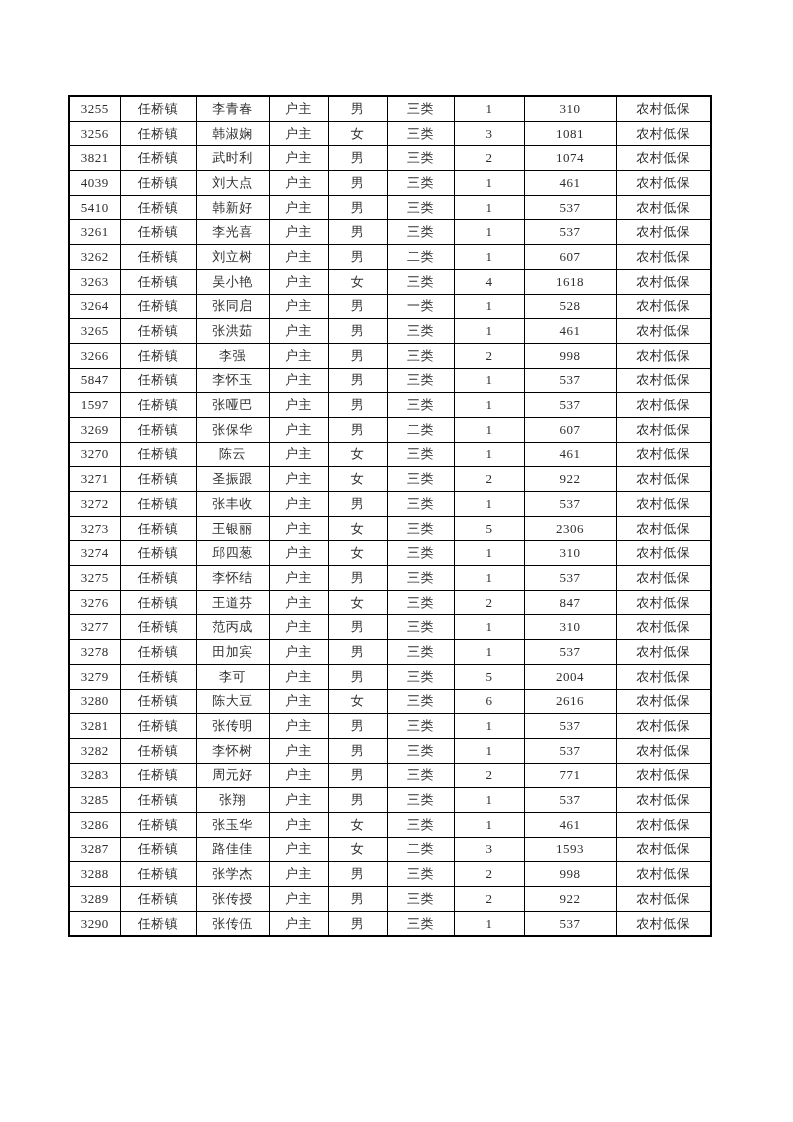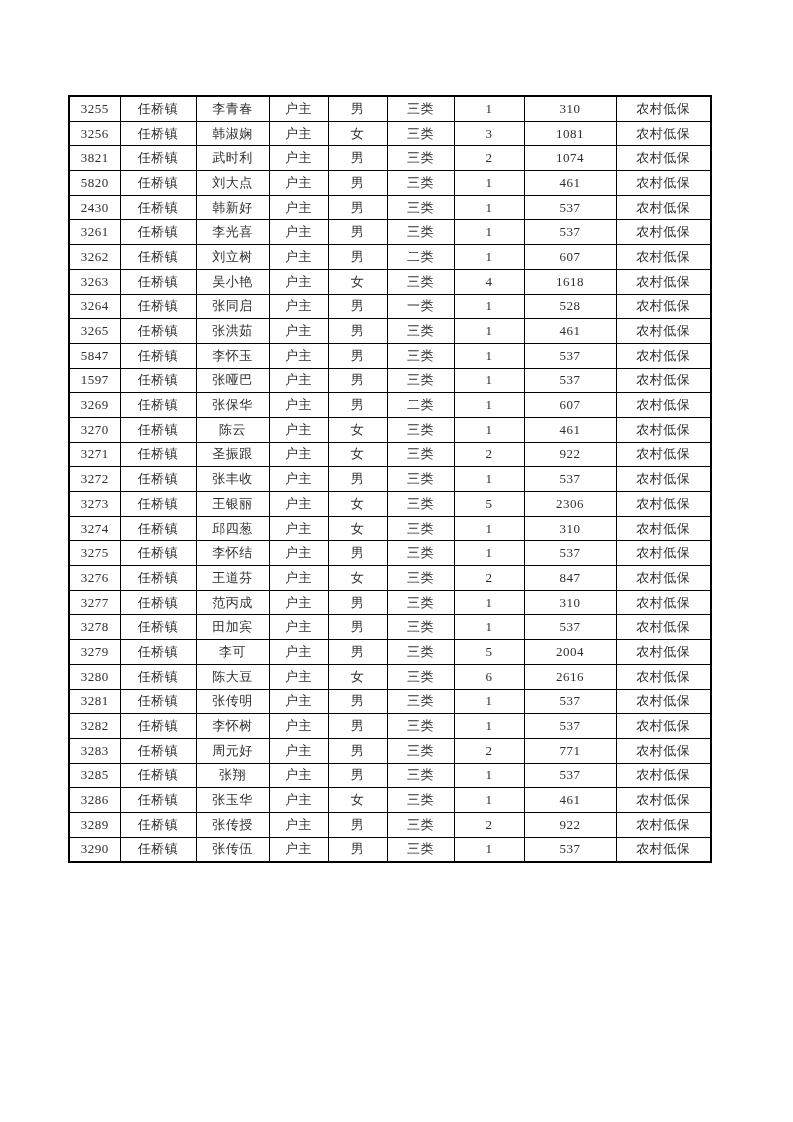--- a/index.html
+++ b/index.html
@@ -91,32 +91,32 @@
           <td>任桥镇</td>
           <td>武时利</td>
           <td>户主</td>
           <td>男</td>
           <td>三类</td>
           <td>2</td>
           <td>1074</td>
           <td>农村低保</td>
         </tr>
         <tr>
-          <td>5820</td>
+          <td>4039</td>
           <td>任桥镇</td>
           <td>刘大点</td>
           <td>户主</td>
           <td>男</td>
           <td>三类</td>
           <td>1</td>
           <td>461</td>
           <td>农村低保</td>
         </tr>
         <tr>
-          <td>2430</td>
+          <td>5410</td>
           <td>任桥镇</td>
           <td>韩新好</td>
           <td>户主</td>
           <td>男</td>
           <td>三类</td>
           <td>1</td>
           <td>537</td>
           <td>农村低保</td>
         </tr>
         <tr>
@@ -168,20 +168,31 @@
           <td>任桥镇</td>
           <td>张洪茹</td>
           <td>户主</td>
           <td>男</td>
           <td>三类</td>
           <td>1</td>
           <td>461</td>
           <td>农村低保</td>
         </tr>
         <tr>
+          <td>3266</td>
+          <td>任桥镇</td>
+          <td>李强</td>
+          <td>户主</td>
+          <td>男</td>
+          <td>三类</td>
+          <td>2</td>
+          <td>998</td>
+          <td>农村低保</td>
+        </tr>
+        <tr>
           <td>5847</td>
           <td>任桥镇</td>
           <td>李怀玉</td>
           <td>户主</td>
           <td>男</td>
           <td>三类</td>
           <td>1</td>
           <td>537</td>
           <td>农村低保</td>
         </tr>
@@ -374,20 +385,42 @@
         </tr>
         <tr>
           <td>3286</td>
           <td>任桥镇</td>
           <td>张玉华</td>
           <td>户主</td>
           <td>女</td>
           <td>三类</td>
           <td>1</td>
           <td>461</td>
+          <td>农村低保</td>
+        </tr>
+        <tr>
+          <td>3287</td>
+          <td>任桥镇</td>
+          <td>路佳佳</td>
+          <td>户主</td>
+          <td>女</td>
+          <td>二类</td>
+          <td>3</td>
+          <td>1593</td>
+          <td>农村低保</td>
+        </tr>
+        <tr>
+          <td>3288</td>
+          <td>任桥镇</td>
+          <td>张学杰</td>
+          <td>户主</td>
+          <td>男</td>
+          <td>三类</td>
+          <td>2</td>
+          <td>998</td>
           <td>农村低保</td>
         </tr>
         <tr>
           <td>3289</td>
           <td>任桥镇</td>
           <td>张传授</td>
           <td>户主</td>
           <td>男</td>
           <td>三类</td>
           <td>2</td>

